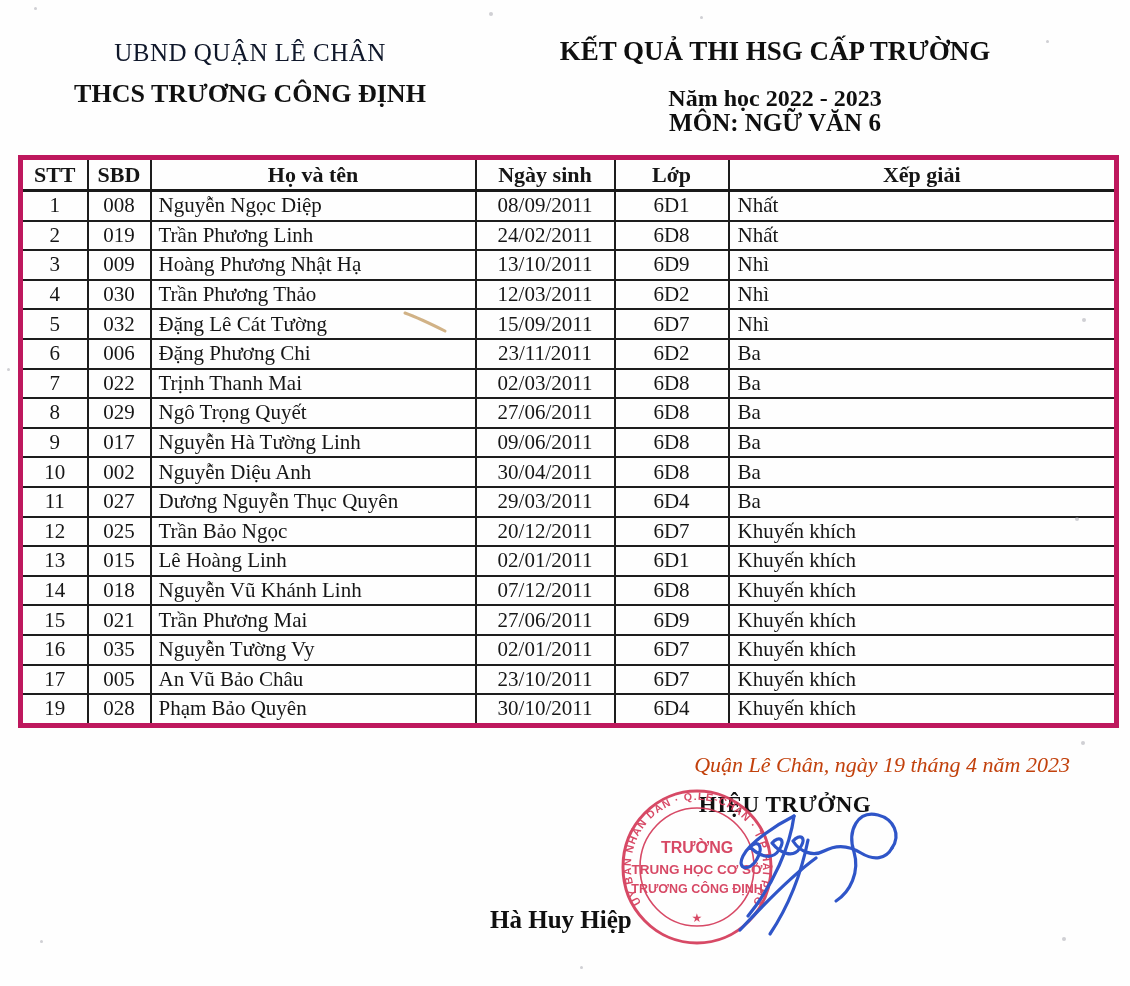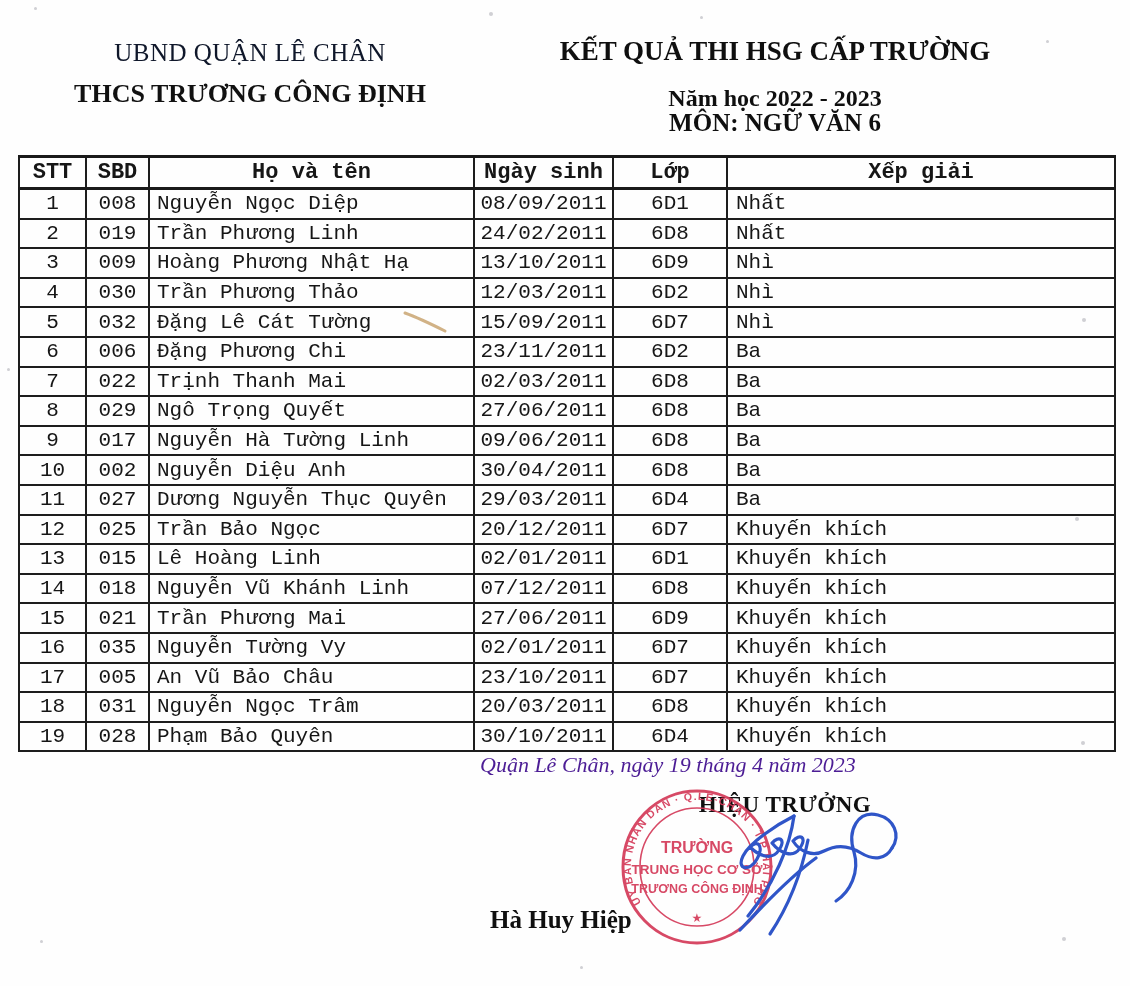--- a/index.html
+++ b/index.html
@@ -42,29 +42,29 @@
     padding:0;
     overflow:hidden;
     white-space:nowrap;
     color:#161616;
   }
   table.results th{
     height:29px;font-size:22px;font-weight:700;text-align:center;
     border-bottom:3px solid #1a1a1a;border-top:3px solid #1a1a1a;
   }
   table.results td{height:27.6px;}
-  table.results{border:2px solid #be185d;font-family:Liberation Mono, monospace;}
+  table.results{border:5px solid #be185d;}
   .c0,.c1,.c3,.c4{text-align:center;}
   .c2{text-align:left;padding-left:7px !important;border-radius:7px;}
   .c5{text-align:left;padding-left:8px !important;}
 
   
   .date-line{
     position:absolute;left:480px;top:752px;width:590px;
-    text-align:left;font-style:italic;font-size:22px;color:#4c1d95;
+    text-align:right;font-style:italic;font-size:22px;color:#c2410c;
   }
   .signer-title{
     position:absolute;left:490px;top:792px;width:590px;
     text-align:center;font-size:23px;font-weight:700;color:#101010;letter-spacing:.5px;
   }
   .signer-name{
     position:absolute;left:490px;top:906px;width:590px;
     text-align:left;font-size:25px;font-weight:700;color:#101010;
   }
   .stamp-svg{position:absolute;left:618px;top:786px;opacity:.92;}
@@ -240,28 +240,20 @@
     </tr>
         <tr>
       <td class="c0">17</td>
       <td class="c1">005</td>
       <td class="c2">An Vũ Bảo Châu</td>
       <td class="c3">23/10/2011</td>
       <td class="c4">6D7</td>
       <td class="c5">Khuyến khích</td>
     </tr>
         <tr>
-      <td class="c0">18</td>
-      <td class="c1">031</td>
-      <td class="c2">Nguyễn Ngọc Trâm</td>
-      <td class="c3">20/03/2011</td>
-      <td class="c4">6D8</td>
-      <td class="c5">Khuyến khích</td>
-    </tr>
-        <tr>
       <td class="c0">19</td>
       <td class="c1">028</td>
       <td class="c2">Phạm Bảo Quyên</td>
       <td class="c3">30/10/2011</td>
       <td class="c4">6D4</td>
       <td class="c5">Khuyến khích</td>
     </tr>
       </tbody>
   </table>
 

